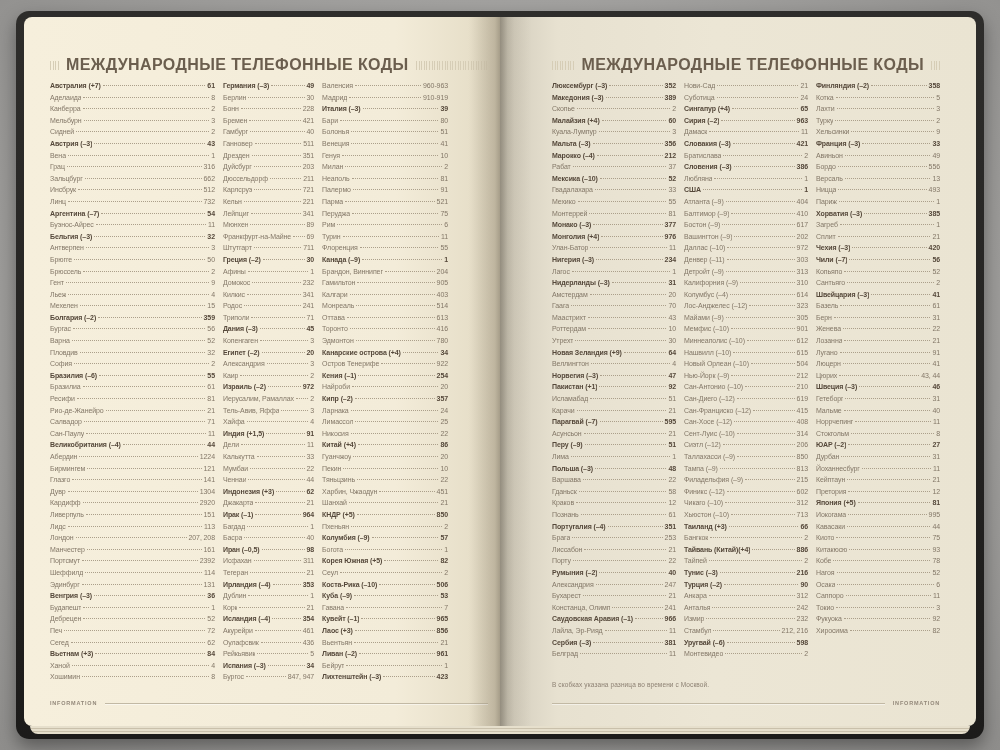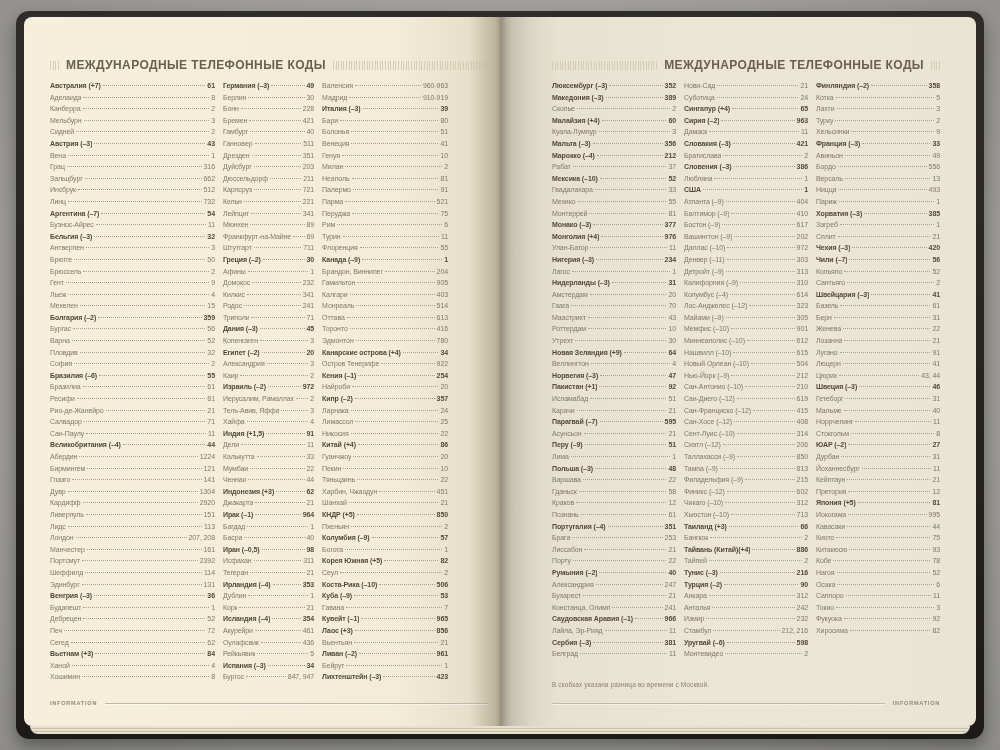--- a/index.html
+++ b/index.html
@@ -19,21 +19,21 @@
     pointer-events:none;
     background:linear-gradient(90deg,rgba(70,58,40,0) 0%,rgba(70,58,40,.16) 42%,rgba(40,32,20,.26) 50%,rgba(70,58,40,.10) 62%,rgba(70,58,40,0) 100%);}
   .page-inner{position:absolute;inset:0;}
   .page-left .page-inner{padding:42px 12px 0 26px;}
   .page-right .page-inner{padding:42px 36px 0 52px;}
 
   .hd{display:flex;align-items:center;height:12px;}
   .hatch{height:9px;background:repeating-linear-gradient(90deg,#d6cdb6 0,#d6cdb6 1px,rgba(0,0,0,0) 1px,rgba(0,0,0,0) 2.6px);}
   .hatch.sm{width:9px;flex:0 0 auto;}
   .hatch.grow{flex:1 1 auto;}
-  .hd h1{margin:0 7px;font-size:12px;font-weight:700;color:#6b5e4e;letter-spacing:.4px;white-space:nowrap;}
+  .hd h1{margin:0 7px;font-size:16px;font-weight:700;color:#6b5e4e;letter-spacing:.4px;white-space:nowrap;}
 
   .cols{display:flex;margin-top:9px;}
   .page-left .cols{padding-right:40px;}
   .col{min-width:0;}
   .col + .col{margin-left:8px;}
   .page-left .col:nth-child(1){flex:1.52;}
   .page-left .col:nth-child(2){flex:0.84;}
   .page-left .col:nth-child(3){flex:1.16;}
   .page-right .col{flex:1;}
 

